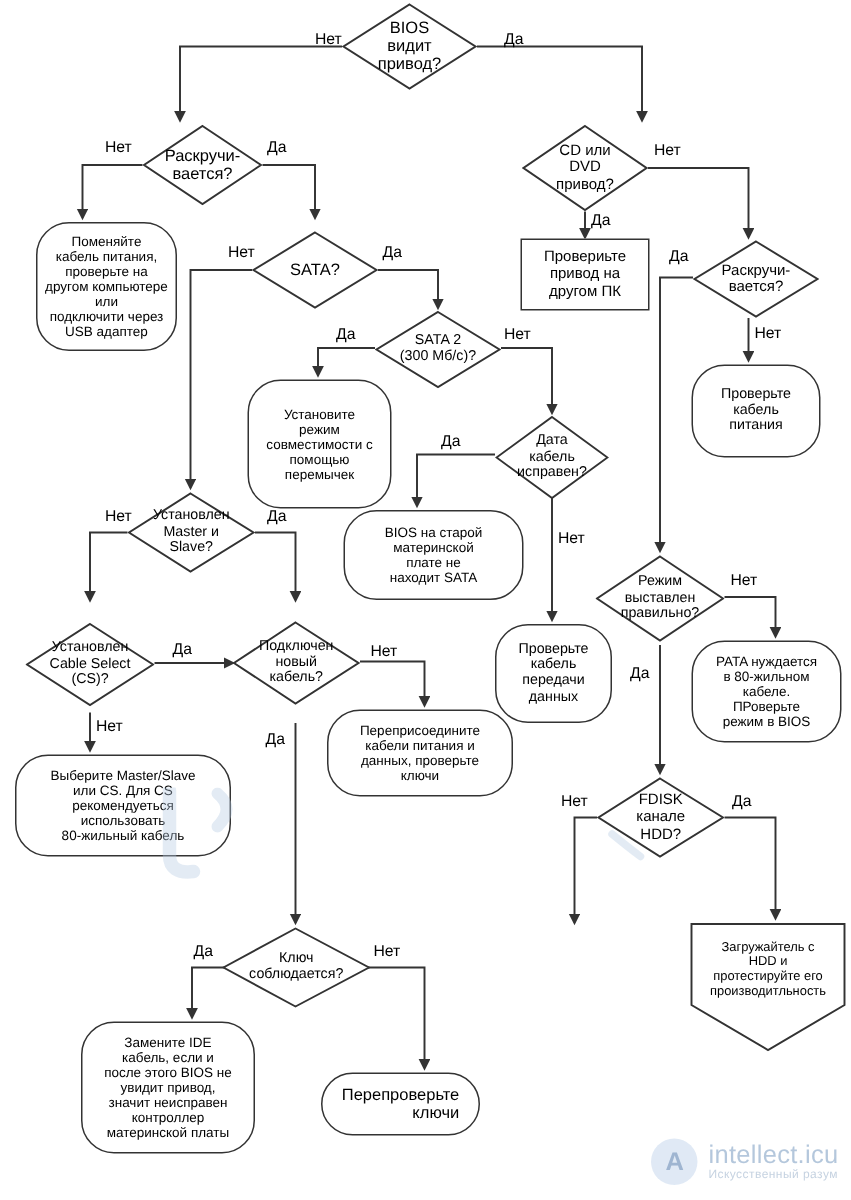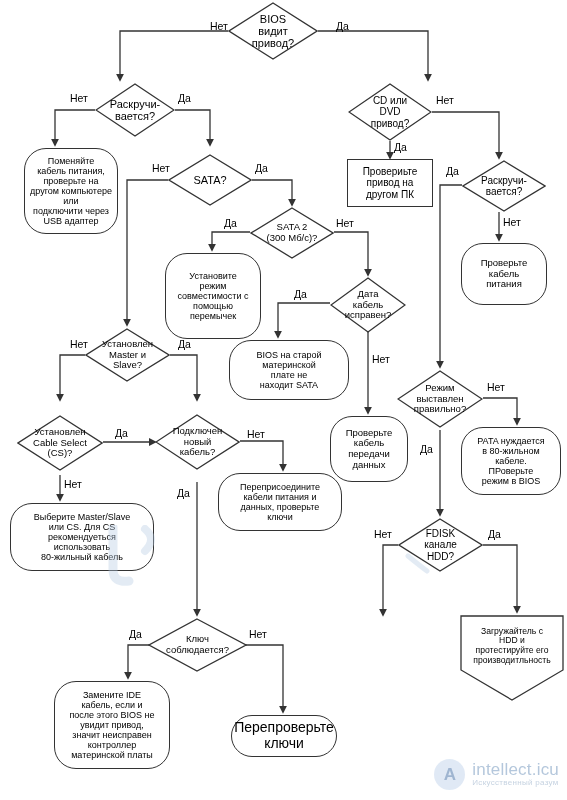--- a/index.html
+++ b/index.html
@@ -212,21 +212,21 @@
   <div class="node rounded" style="left:54px;top:681px;width:116px;height:88px;font-size:9px;padding:3px;">
     <span class="txt">Замените IDE
 кабель, если и
 после этого BIOS не
 увидит привод,
 значит неисправен
 контроллер
 материнской платы</span>
   </div>
 
-  <div class="node rounded" style="left:231px;top:715px;width:106px;height:42px;font-size:14px;padding:3px;">
+  <div class="node rounded" style="left:214px;top:715px;width:106px;height:42px;font-size:11px;padding:3px;text-align:right;">
     <span class="txt">Перепроверьте
 ключи</span>
   </div>
 
   <div class="node diamond" style="left:348px;top:83px;width:84px;height:58px;font-size:10px;">
     <svg class="shape" viewBox="0 0 84 58" preserveAspectRatio="none">
         <polygon points="42,1 83,29 42,57 1,29" fill="#fff" stroke="#333" stroke-width="1.3"></polygon>
       </svg>
     <span class="txt">CD или
 DVD

